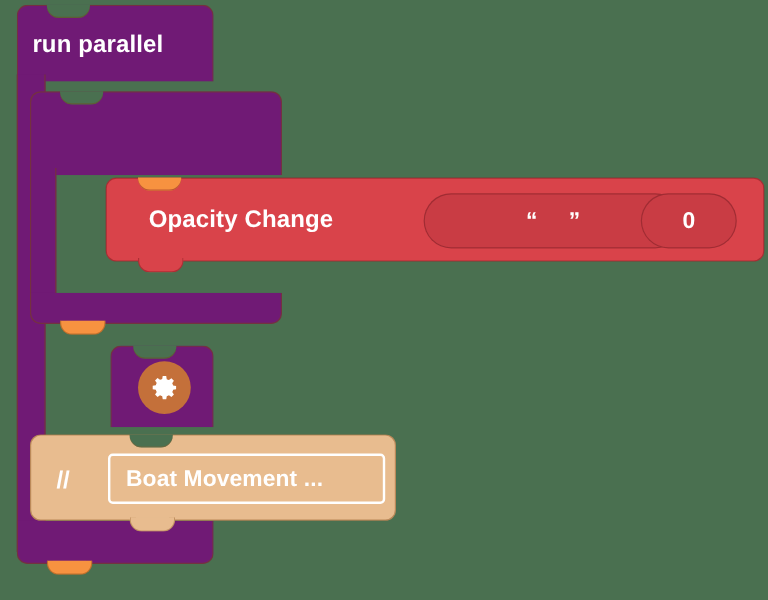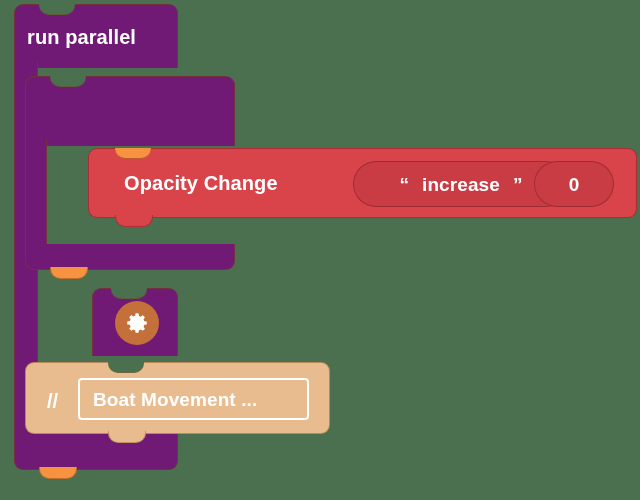--- a/index.html
+++ b/index.html
@@ -153,21 +153,20 @@
   </div>
 
   <div class="blk red" style="left:47px; top:148px; width:549px; height:70px; padding-left:35px;margin-left:41px;">
     <div class="notch-top cut" style="left:26px; background:#f79240; box-shadow:inset 0 -1px 0 rgba(120,25,30,0.45);"></div>
     <div class="notch-bot r" style="left:26px;"></div>
 
     <span class="label">Opacity Change</span>
 
     <div class="oval" style="left:264px; top:12px; width:216px; height:46px;">
       <span class="label" style="margin-right:13px;">“</span>
-      <span class="label">increase</span>
       <span class="label" style="margin-left:13px;">”</span>
     </div>
 
     <div class="oval" style="left:445px; top:12px; width:80px; height:46px;">
       <span class="label">0</span>
     </div>
   </div>
 
   <div class="blk orange" style="left:92px; top:288px; width:86px; height:68px; border-bottom:none; border-radius:9px 9px 0 0;">
     <div class="notch-top cut" style="left:18px;"></div>
@@ -178,18 +177,18 @@
       </svg>
     </div>
   </div>
 
   <div class="blk tan" style="left:25px; top:362px; width:305px; height:72px;">
     <div class="notch-top cut" style="left:82px; box-shadow:inset 0 -1px 0 rgba(150,95,45,0.45);"></div>
     <div class="notch-bot t" style="left:82px;"></div>
 
     <span class="slashes" style="left:21px; top:28px;">//</span>
 
-    <div class="comment-field" style="left:52px; top:15px; width:231px; height:42px;padding-left:13px;">
+    <div class="comment-field" style="left:64px; top:15px; width:231px; height:42px;padding-left:13px;">
       <span class="label">Boat Movement ...</span>
     </div>
   </div>
 
 </div>
 
 </body></html>

